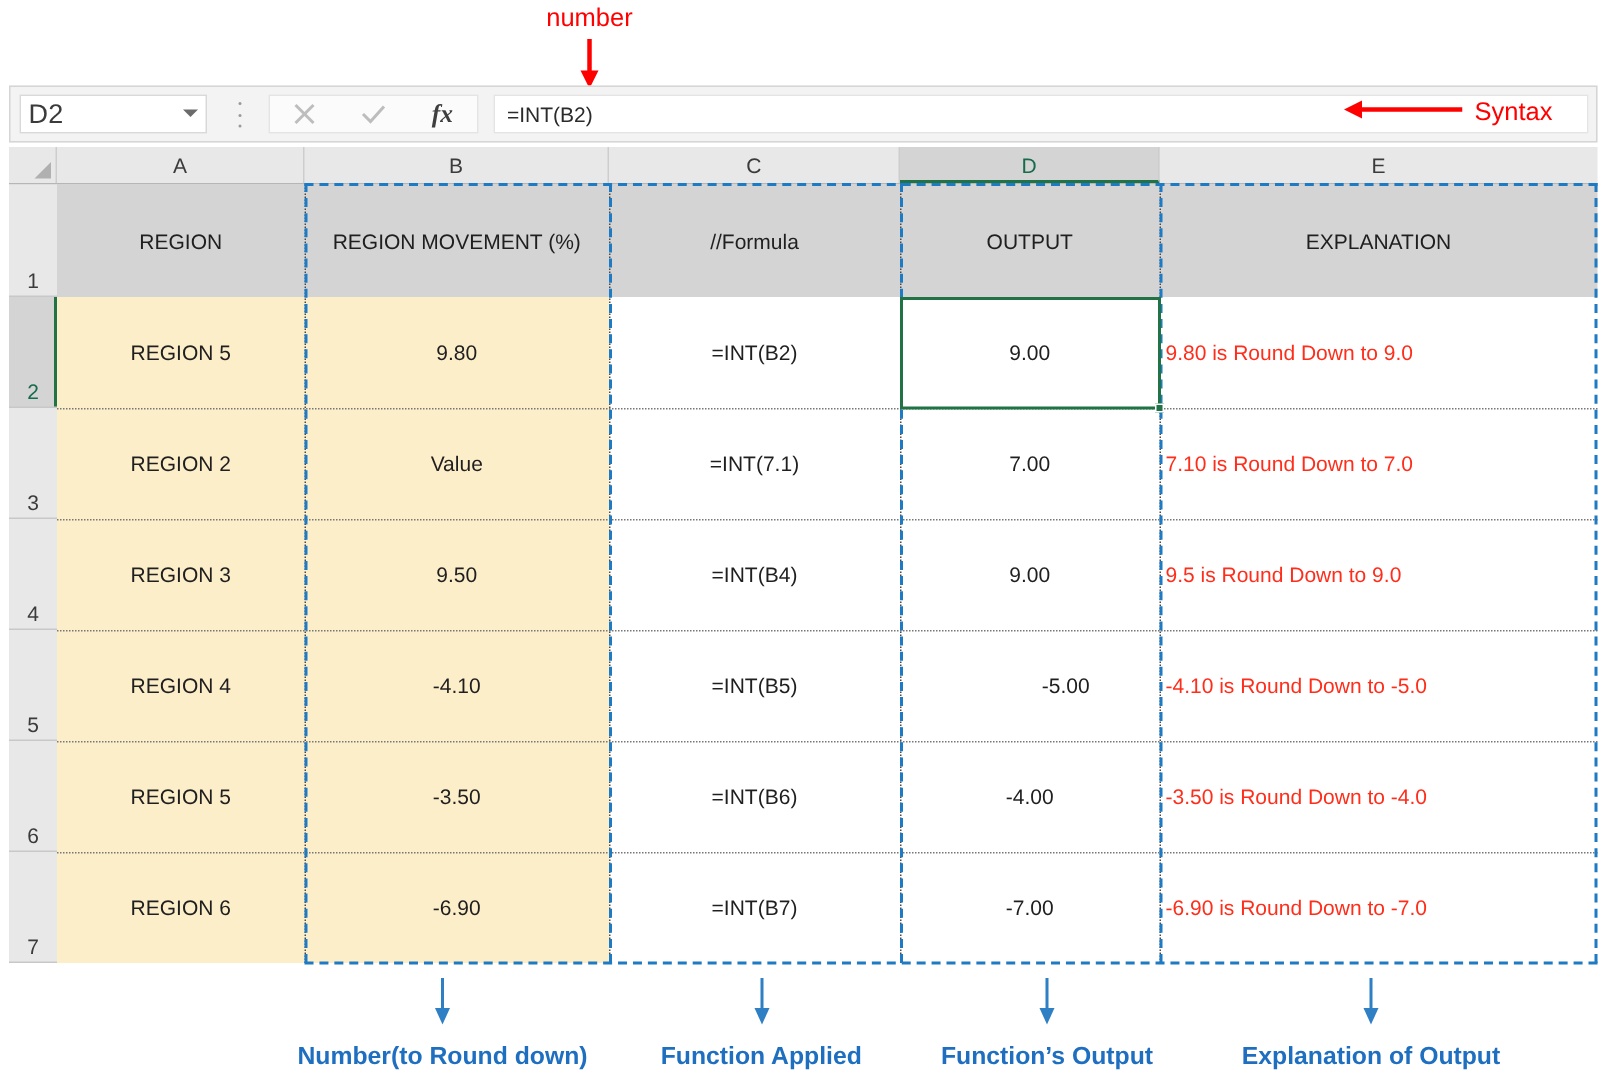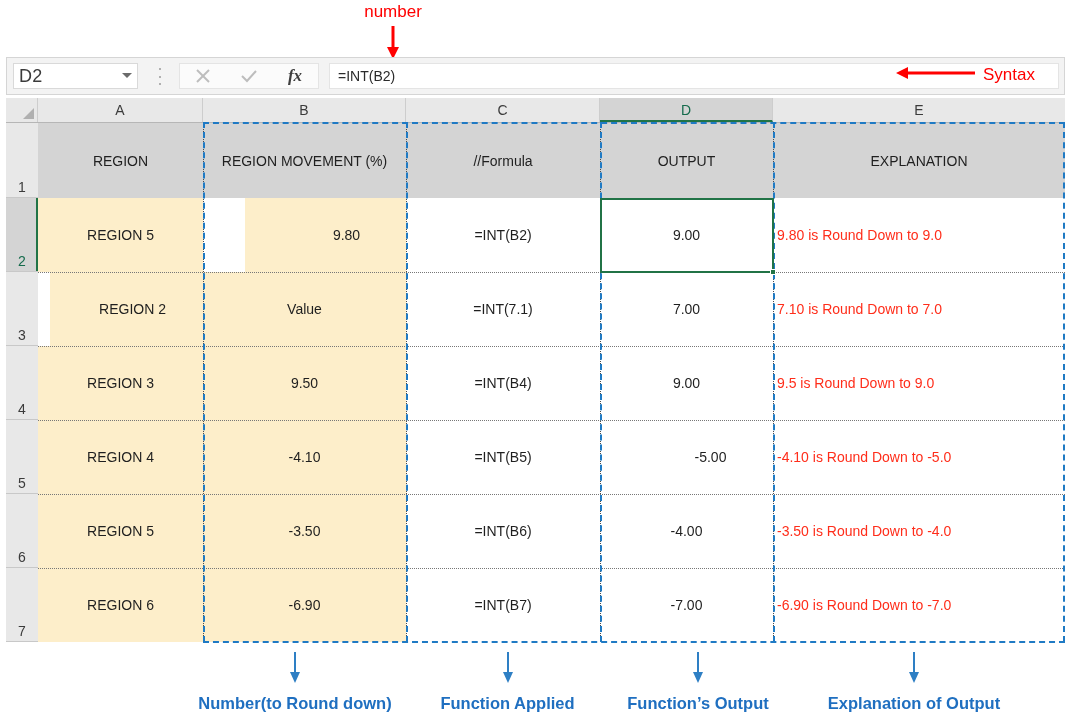--- a/index.html
+++ b/index.html
@@ -406,26 +406,26 @@
       <span>7</span>
     </div>
 
   <div class="cell hdr" style="left:32px;  top:25px; width:165px; height:75px;">REGION</div>
   <div class="cell hdr" style="left:197px; top:25px; width:203px; height:75px;">REGION MOVEMENT (%)</div>
   <div class="cell hdr" style="left:400px; top:25px; width:194px; height:75px;">//Formula</div>
   <div class="cell hdr" style="left:594px; top:25px; width:173px; height:75px;">OUTPUT</div>
   <div class="cell hdr" style="left:767px; top:25px; width:292px; height:75px;">EXPLANATION</div>
 
   <div class="cell tan center" style="left:32px;  top:100px; width:165px; height:74px;">REGION 5</div>
-  <div class="cell tan center" style="left:197px; top:100px; width:203px; height:74px;margin-left:42px;">9.80</div>
+  <div class="cell tan center" style="left:197px; top:100px; width:203px; height:74px;">9.80</div>
   <div class="cell white center" style="left:400px; top:100px; width:194px; height:74px;">=INT(B2)</div>
   <div class="cell white center" style="left:594px; top:100px; width:173px; height:74px;">9.00</div>
   <div class="cell white left red" style="left:767px; top:100px; width:292px; height:74px;">9.80 is Round Down to 9.0</div>
 
-  <div class="cell tan center" style="left:32px;  top:174px; width:165px; height:74px;margin-left:12px;">REGION 2</div>
+  <div class="cell tan center" style="left:32px;  top:174px; width:165px; height:74px;">REGION 2</div>
   <div class="cell tan center" style="left:197px; top:174px; width:203px; height:74px;">Value</div>
   <div class="cell white center" style="left:400px; top:174px; width:194px; height:74px;">=INT(7.1)</div>
   <div class="cell white center" style="left:594px; top:174px; width:173px; height:74px;">7.00</div>
   <div class="cell white left red" style="left:767px; top:174px; width:292px; height:74px;">7.10 is Round Down to 7.0</div>
 
   <div class="cell tan center" style="left:32px;  top:248px; width:165px; height:74px;">REGION 3</div>
   <div class="cell tan center" style="left:197px; top:248px; width:203px; height:74px;">9.50</div>
   <div class="cell white center" style="left:400px; top:248px; width:194px; height:74px;">=INT(B4)</div>
   <div class="cell white center" style="left:594px; top:248px; width:173px; height:74px;">9.00</div>
   <div class="cell white left red" style="left:767px; top:248px; width:292px; height:74px;">9.5 is Round Down to 9.0</div>

